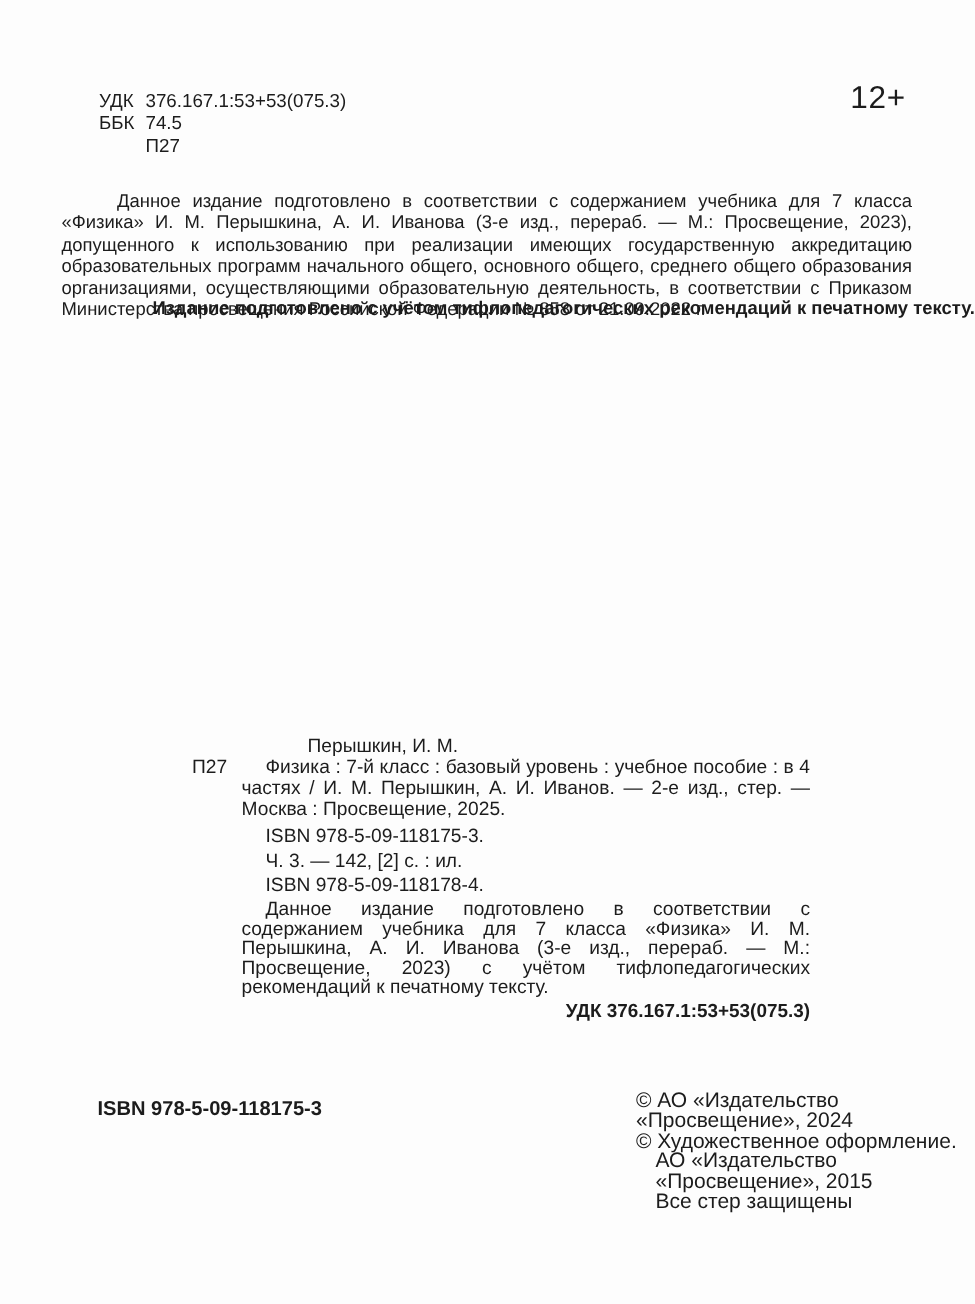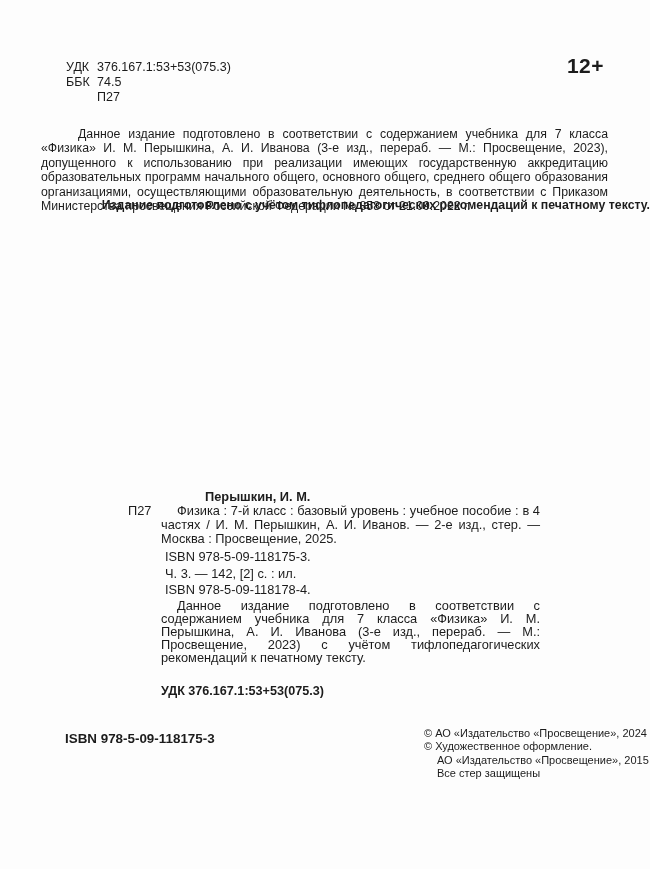--- a/index.html
+++ b/index.html
@@ -27,21 +27,21 @@
   }
   .codes-top .cell { white-space: nowrap; }
 
   
   .age-rating {
     position: absolute;
     top: 54px;
     right: 46px;
     font-size: 21px;
     letter-spacing: 0.5px;
-    font-weight: 700;
+    font-weight: 400;
   }
 
   
   .intro-para {
     position: absolute;
     top: 127px;
     left: 41px;
     width: 567px;
     font-size: 12.3px;
     line-height: 14.4px;
@@ -66,62 +66,62 @@
     left: 161px;
     width: 379px;
     font-size: 12.8px;
     line-height: 14px;
   }
   .bib-sign {
     position: absolute;
     left: -33px;
     top: 14px;
   }
-  .bib-author { font-weight: bold; padding-left: 44px; }
+  .bib-author { font-weight: normal; padding-left: 44px; }
   .bib-desc {
     text-align: justify;
     text-indent: 16px;
   }
   .isbn-group {
     margin-top: 3px;
-    margin-left: 4px;
+    margin-left: 16px;
     line-height: 16.5px;
   }
   .audience-note {
     margin-top: 2px;
     text-indent: 16px;
     line-height: 13px;
   }
   .edition-note {
     text-align: justify;
     text-indent: 16px;
     line-height: 13.2px;
   }
   .bib-codes {
-    margin-top: 20px;
-    text-align: left;
+    margin-top: 3px;
+    text-align: right;
     font-weight: bold;
     line-height: 13.2px;
     font-size: 12.6px;
   }
 
   
   .footer-isbn {
     position: absolute;
     top: 729px;
     left: 65px;
     font-weight: bold;
     font-size: 13.4px;
     line-height: 20.5px;
   }
   .footer-copy {
     position: absolute;
     top: 727px;
     left: 424px;
-    font-size: 11px;
+    font-size: 14px;
     line-height: 13.4px;
   }
   .footer-copy .indented { padding-left: 13px; }
 </style>
 </head>
 <body>
 
 <div class="page">
 
   <div class="codes-top">

